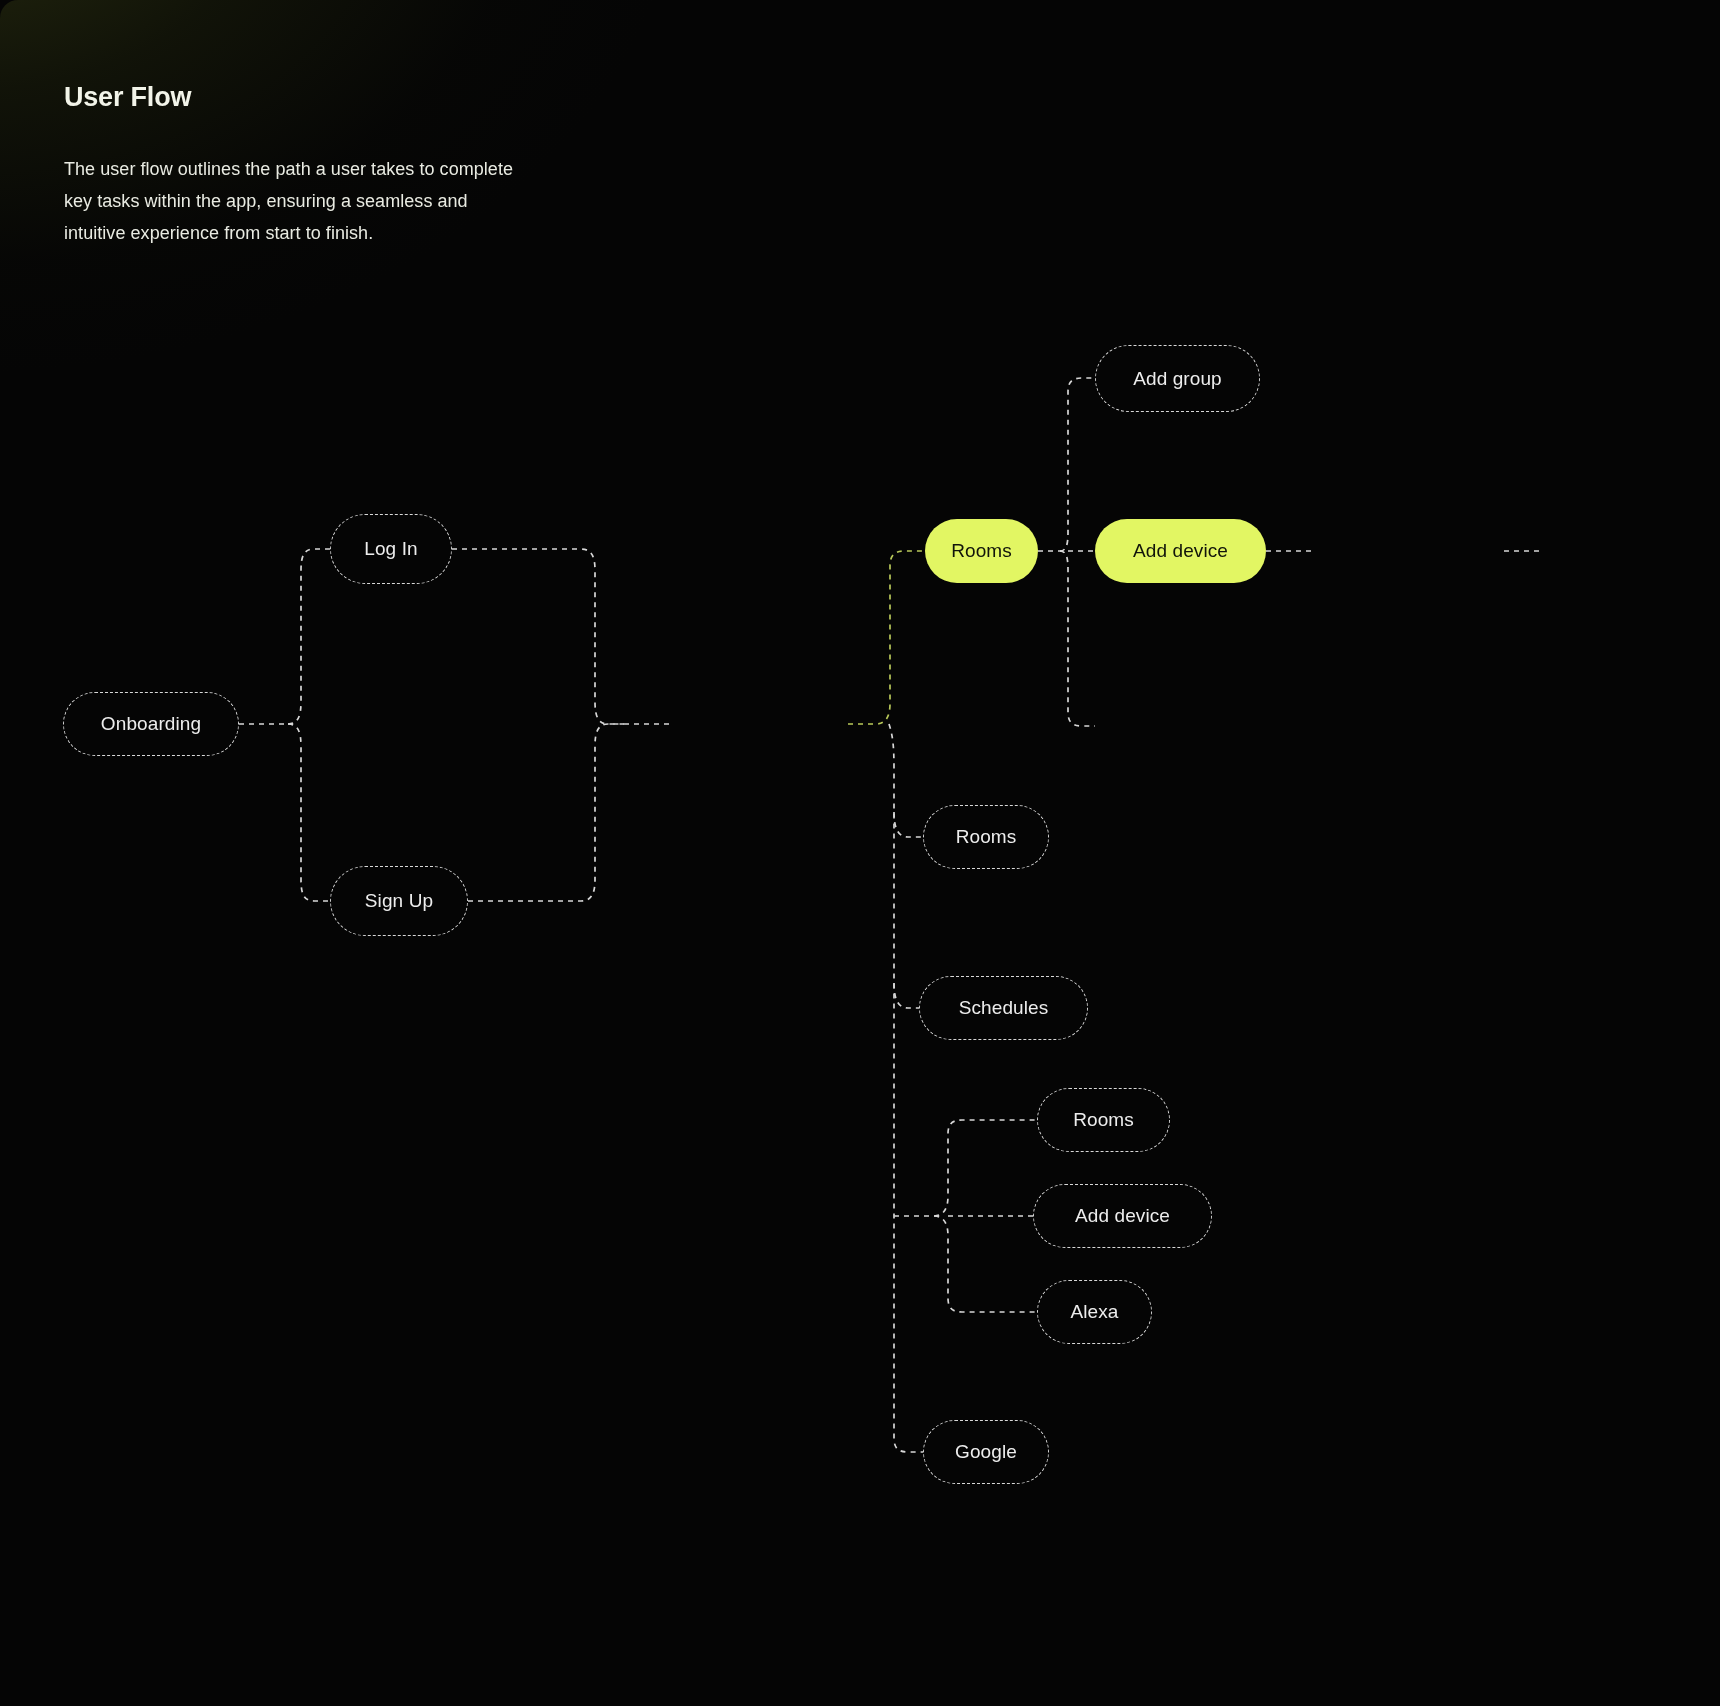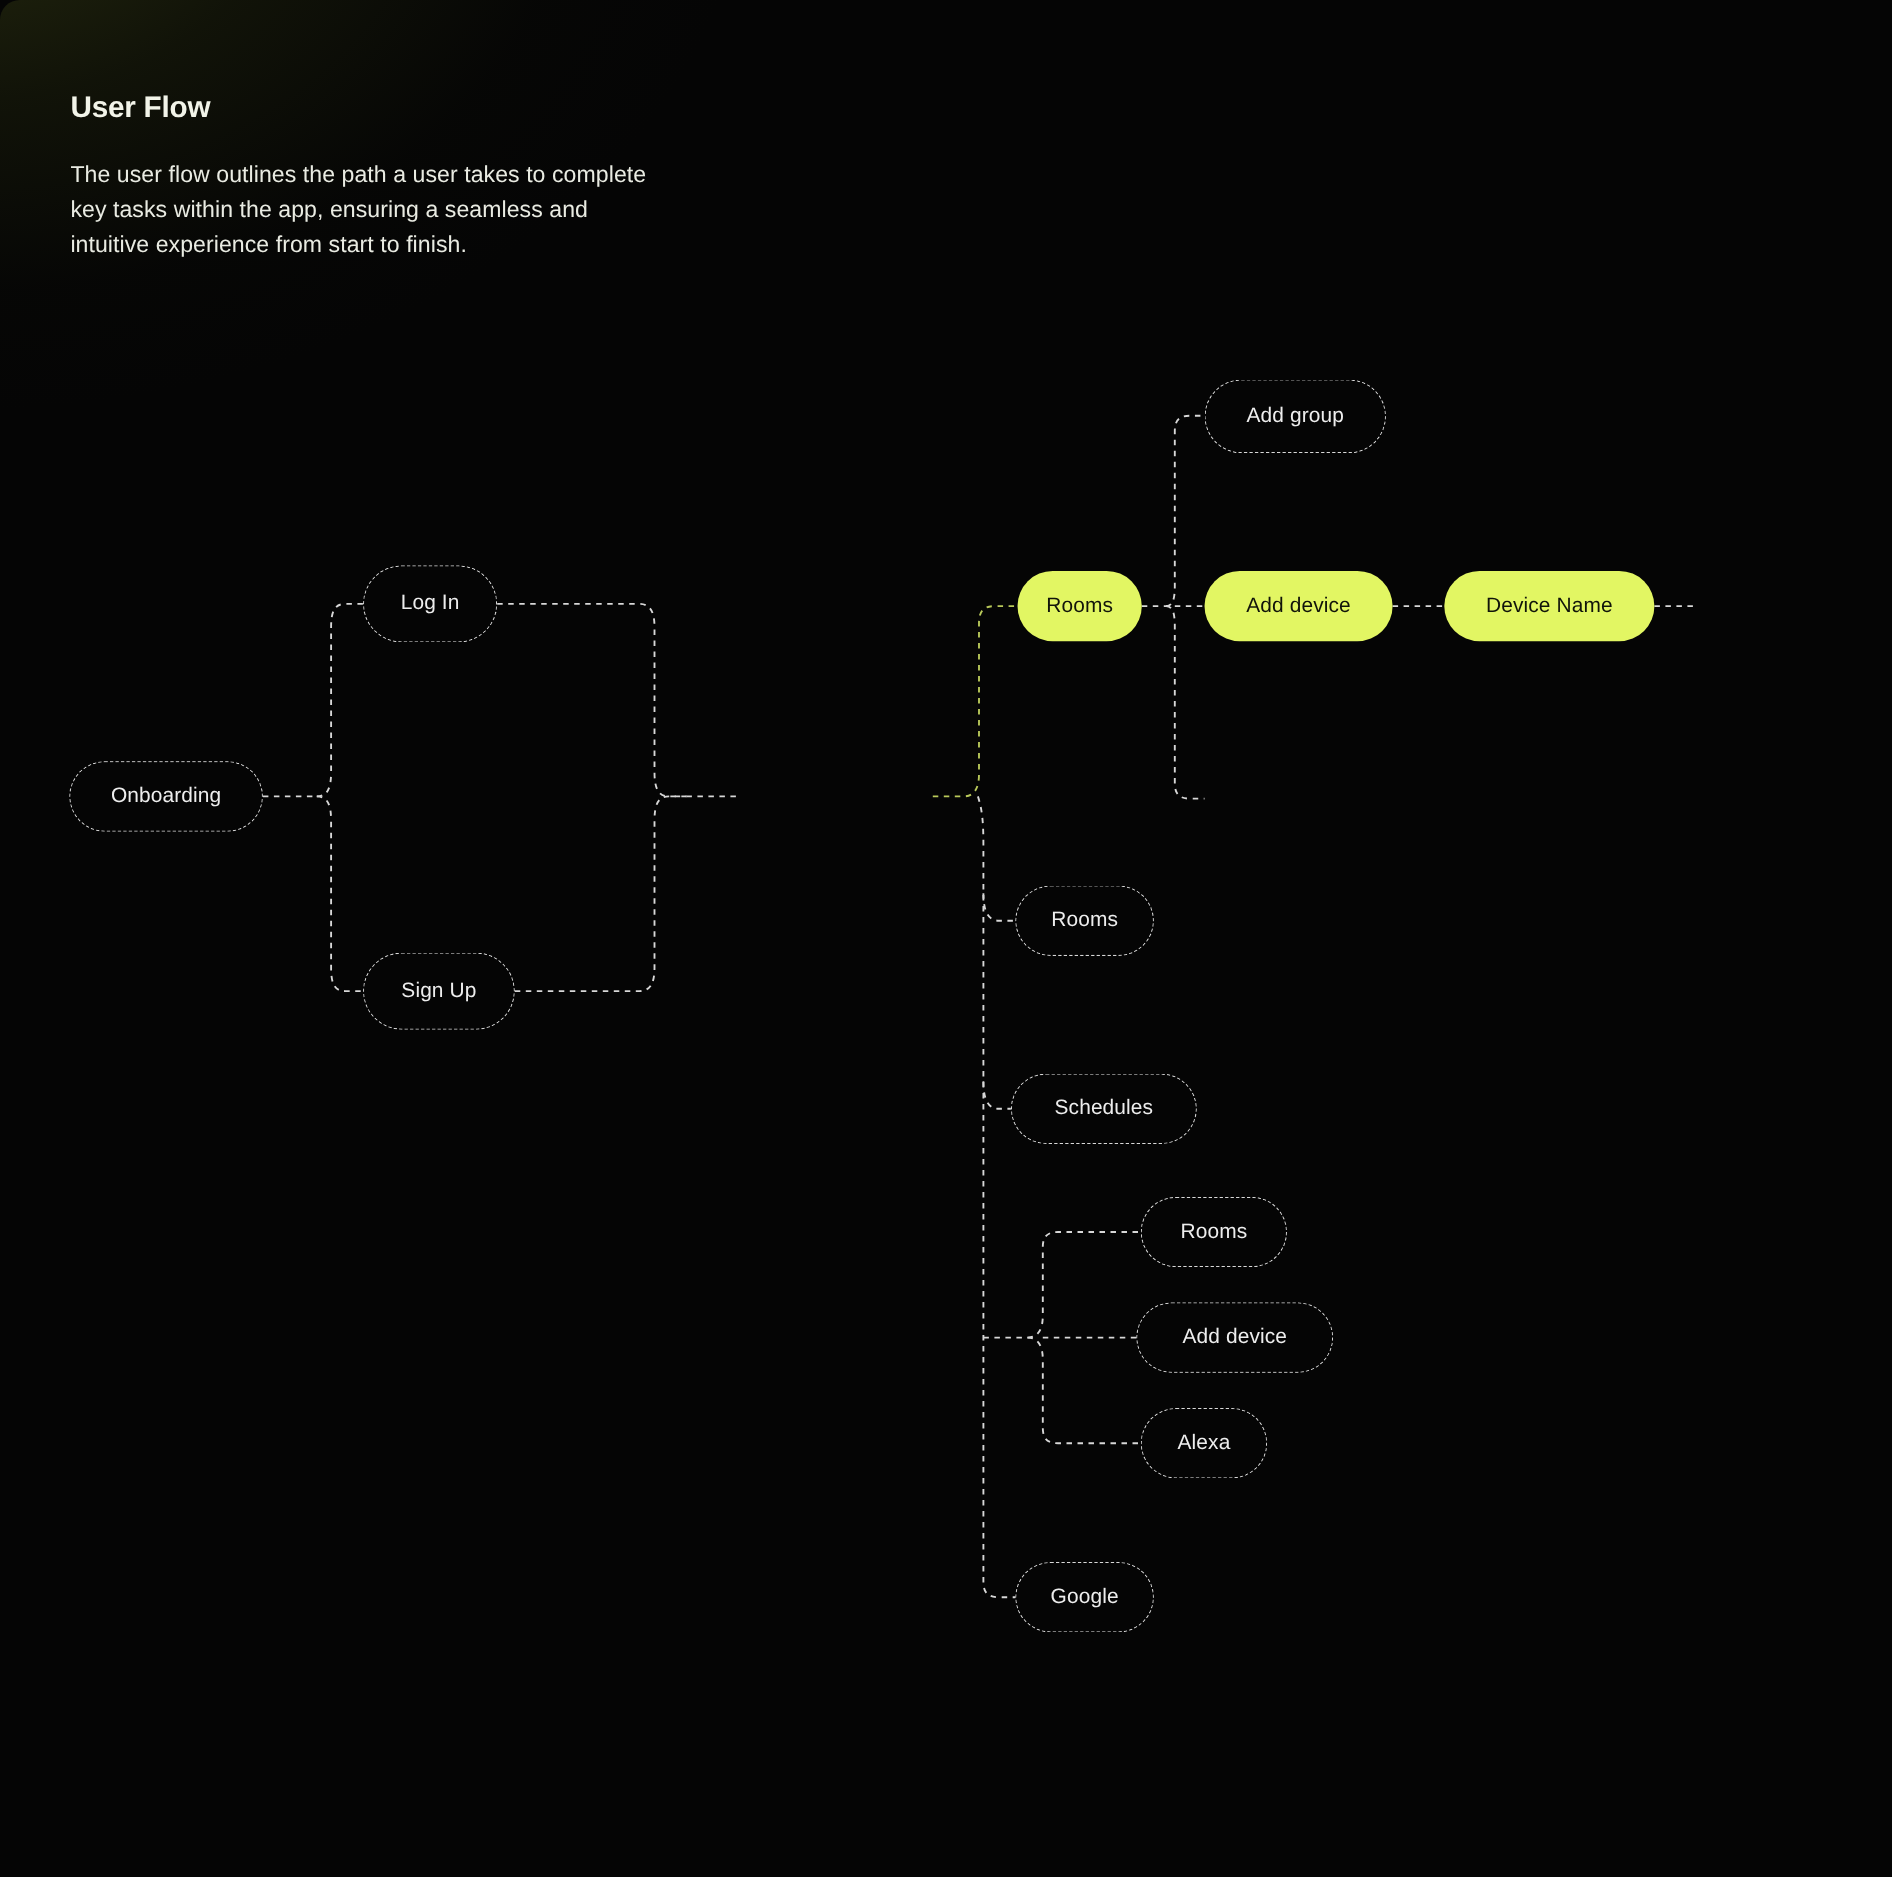--- a/index.html
+++ b/index.html
@@ -19,22 +19,22 @@
     border-radius: 18px;
   }
 
   
   .header { position: absolute; left: 64px; top: 82px; width: 640px; }
   .page-title {
     font-size: 27px; font-weight: bold; color: #f2f4e9;
     letter-spacing: -0.2px;
   }
   .page-desc {
-    margin-top: 30px;
-    font-size: 21px; line-height: 32px; color: #e9ebe2;
+    margin-top: 40px;
+    font-size: 18px; line-height: 32px; color: #e9ebe2;
     letter-spacing: 0.05px;
     white-space: pre-line;
   }
 
   
   .diagram { position: absolute; inset: 0; }
   .edges { position: absolute; left: 0; top: 0; width: 1720px; height: 1706px; }
 
   .node {
     position: absolute;
@@ -125,23 +125,20 @@
       </div>
     <div class="node hl" style="left:925px; top:519px;  width:113px; height:64px;">
         <span>Rooms</span>
       </div>
     <div class="node plain" style="left:1095px;top:345px;  width:165px; height:67px;">
         <span>Add group</span>
       </div>
     <div class="node hl" style="left:1095px;top:519px;  width:171px; height:64px;">
         <span>Add device</span>
       </div>
-    <div class="node hl" style="left:1313px;top:519px;  width:191px; height:64px;">
-        <span>Device Name</span>
-      </div>
     <div class="node plain" style="left:923px; top:805px;  width:126px; height:64px;">
         <span>Rooms</span>
       </div>
     <div class="node plain" style="left:919px; top:976px;  width:169px; height:64px;">
         <span>Schedules</span>
       </div>
     <div class="node plain" style="left:1037px;top:1088px; width:133px; height:64px;">
         <span>Rooms</span>
       </div>
     <div class="node plain" style="left:1033px;top:1184px; width:179px; height:64px;">

